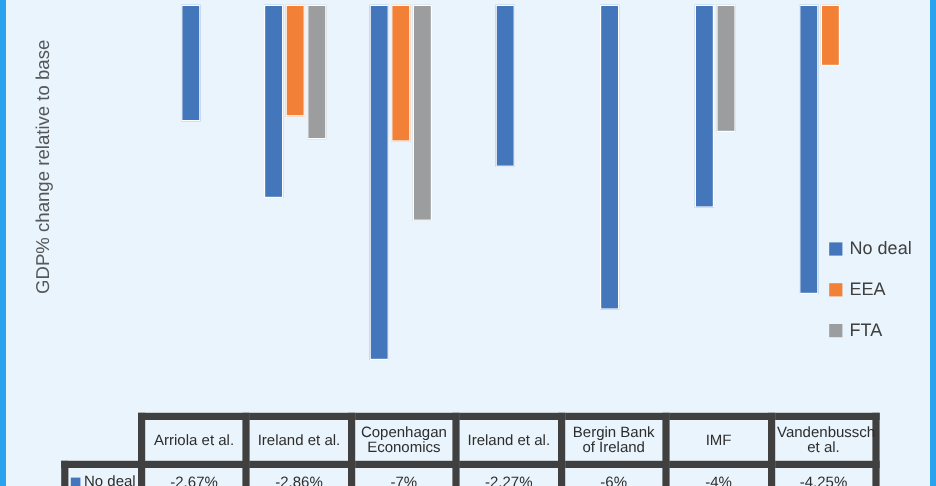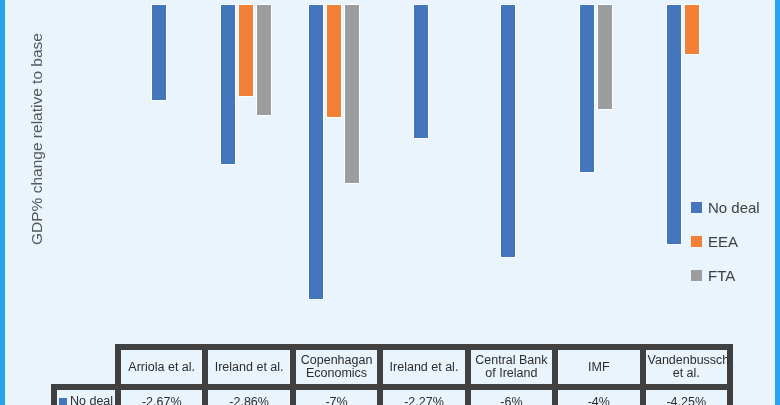--- a/index.html
+++ b/index.html
@@ -175,21 +175,21 @@
         <col style="width: 87.4286px;">
         <col style="width: 87.4286px;">
       </colgroup>
     <thead>
       <tr>
         <th class="corner-cell"></th>
       <th>Arriola et al.</th>
           <th>Ireland et al.</th>
           <th>Copenhagan Economics</th>
           <th>Ireland et al.</th>
-          <th>Central Bank of Ireland</th>
+          <th>Bergin Bank of Ireland</th>
           <th>IMF</th>
           <th>Vandenbussch et al.</th>
         </tr>
     </thead>
     <tbody>
         <tr>
           <td class="rowhead"><span class="sw" style="background: rgb(67, 118, 187);"></span><span class="lbl">No deal</span></td>
           <td>-2.67%</td>
           <td>-2.86%</td>
           <td>-7%</td>

